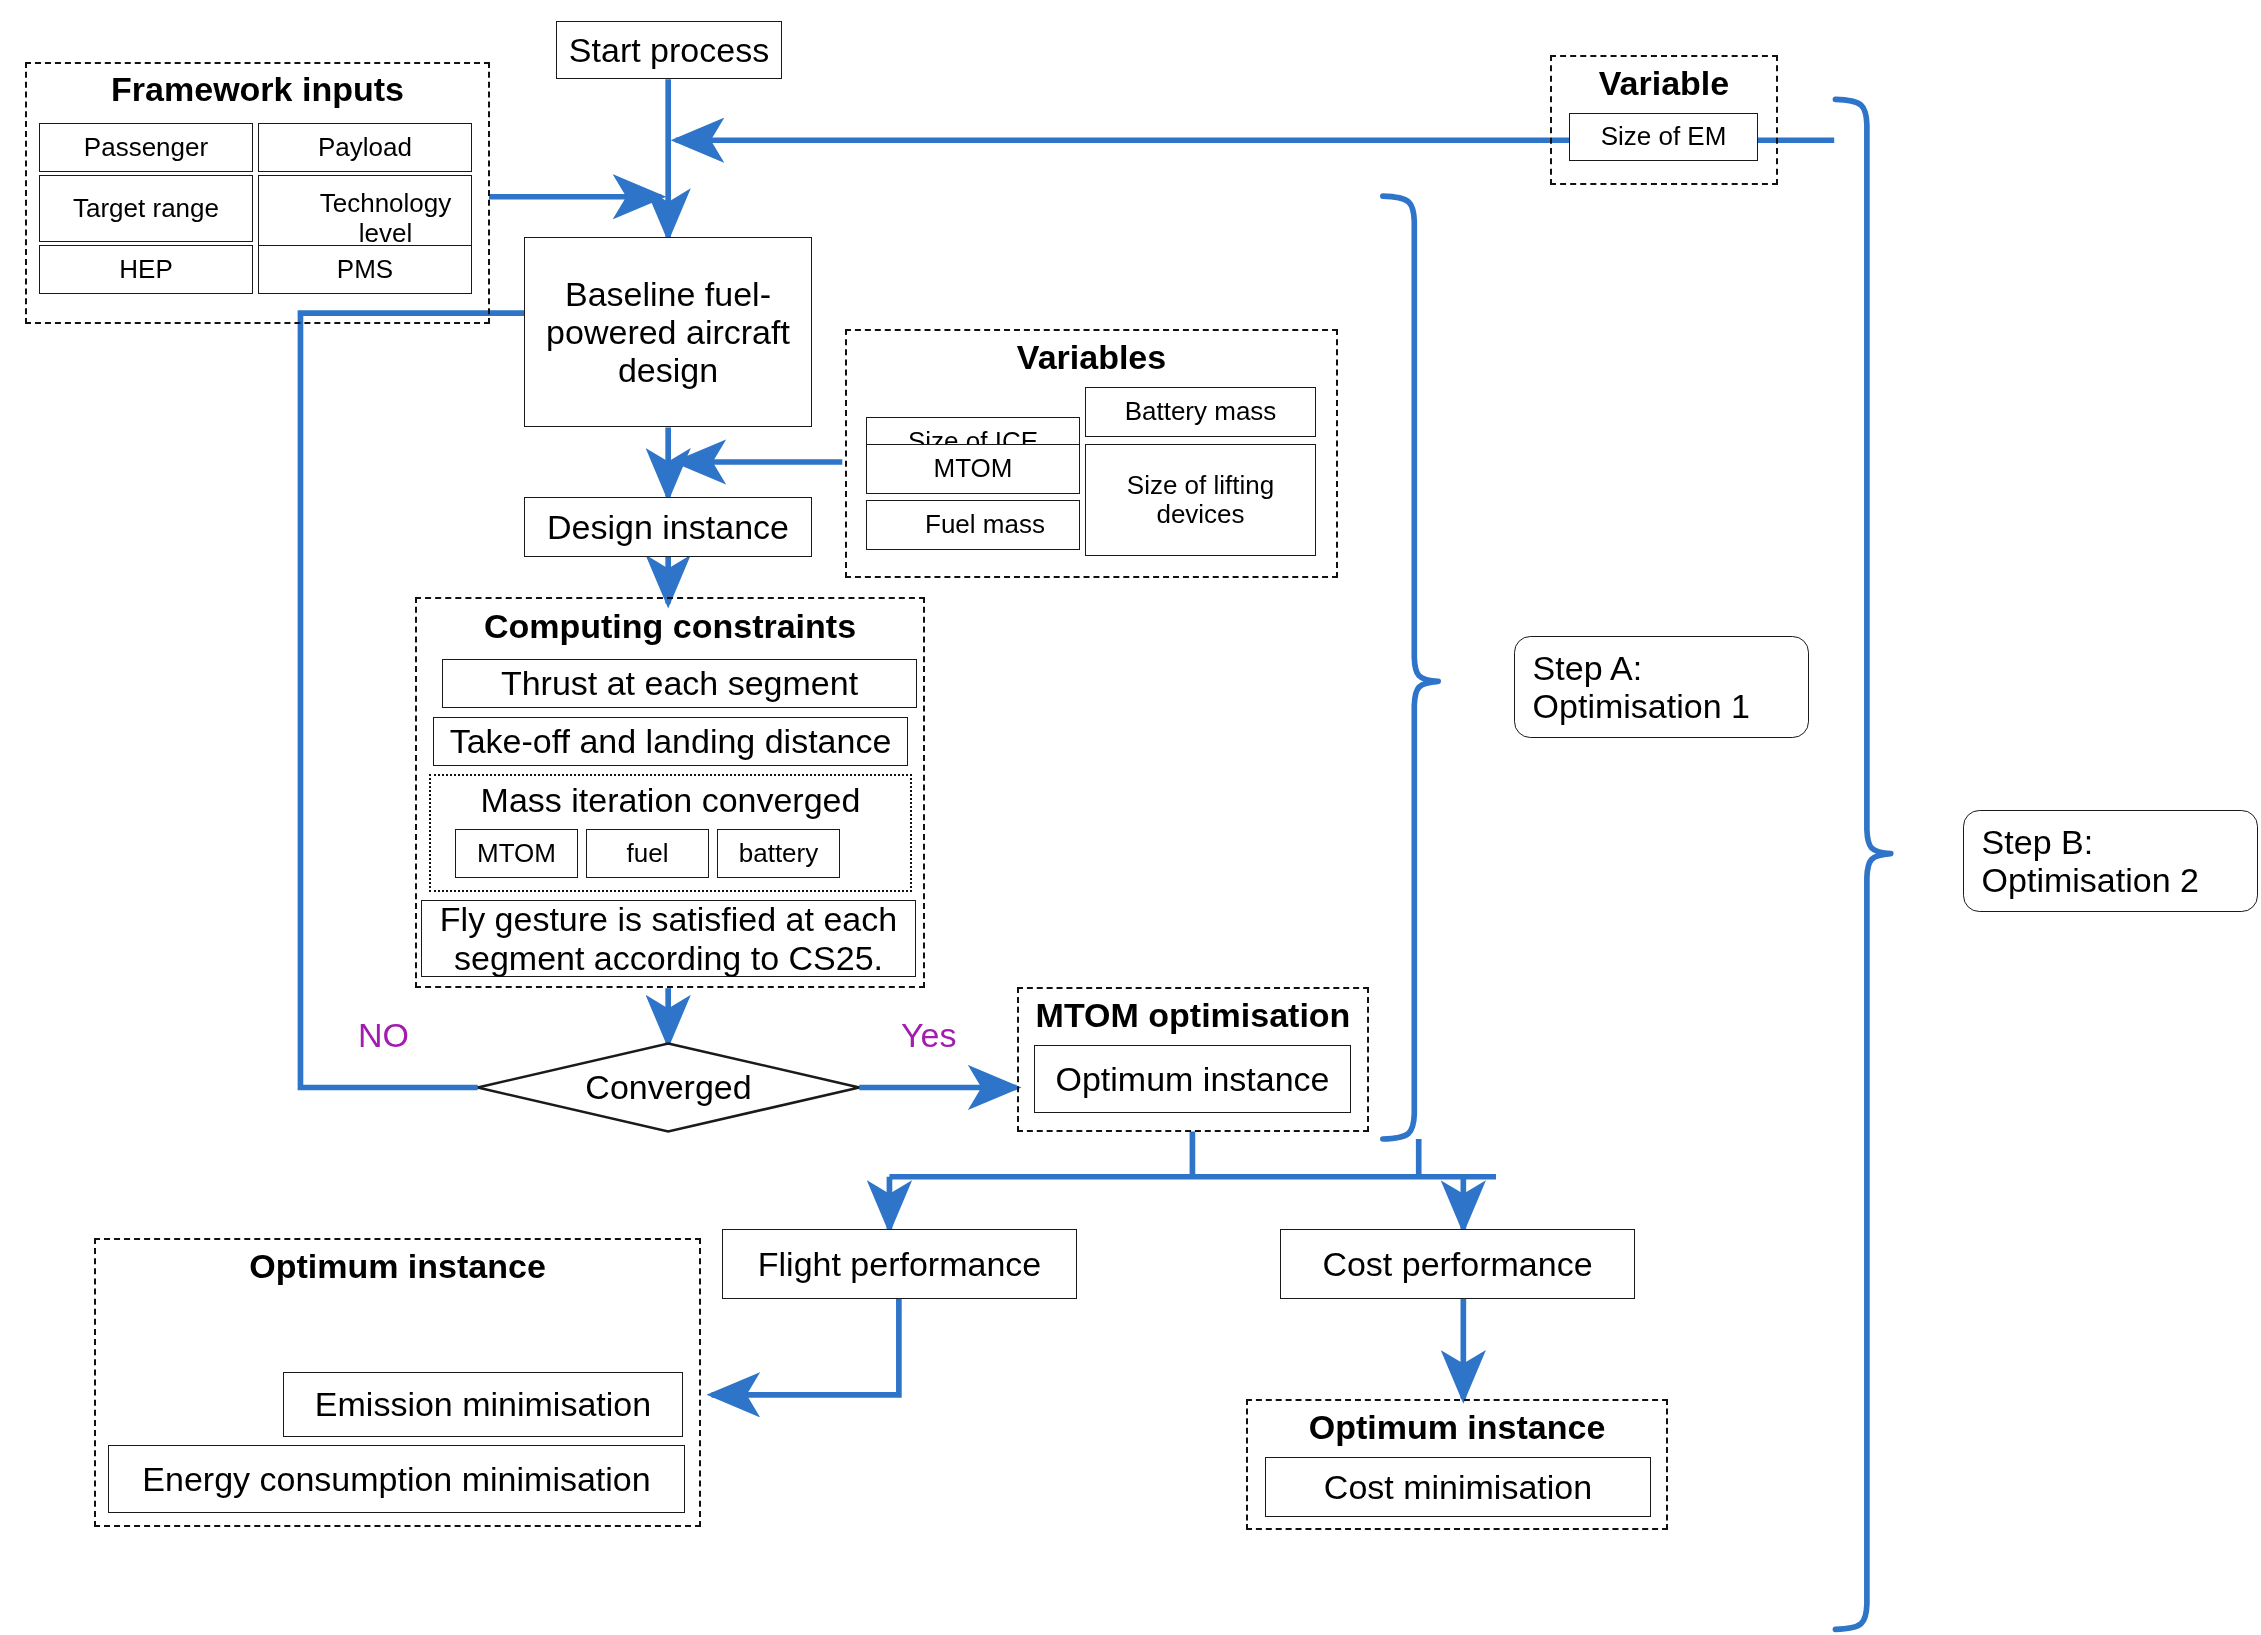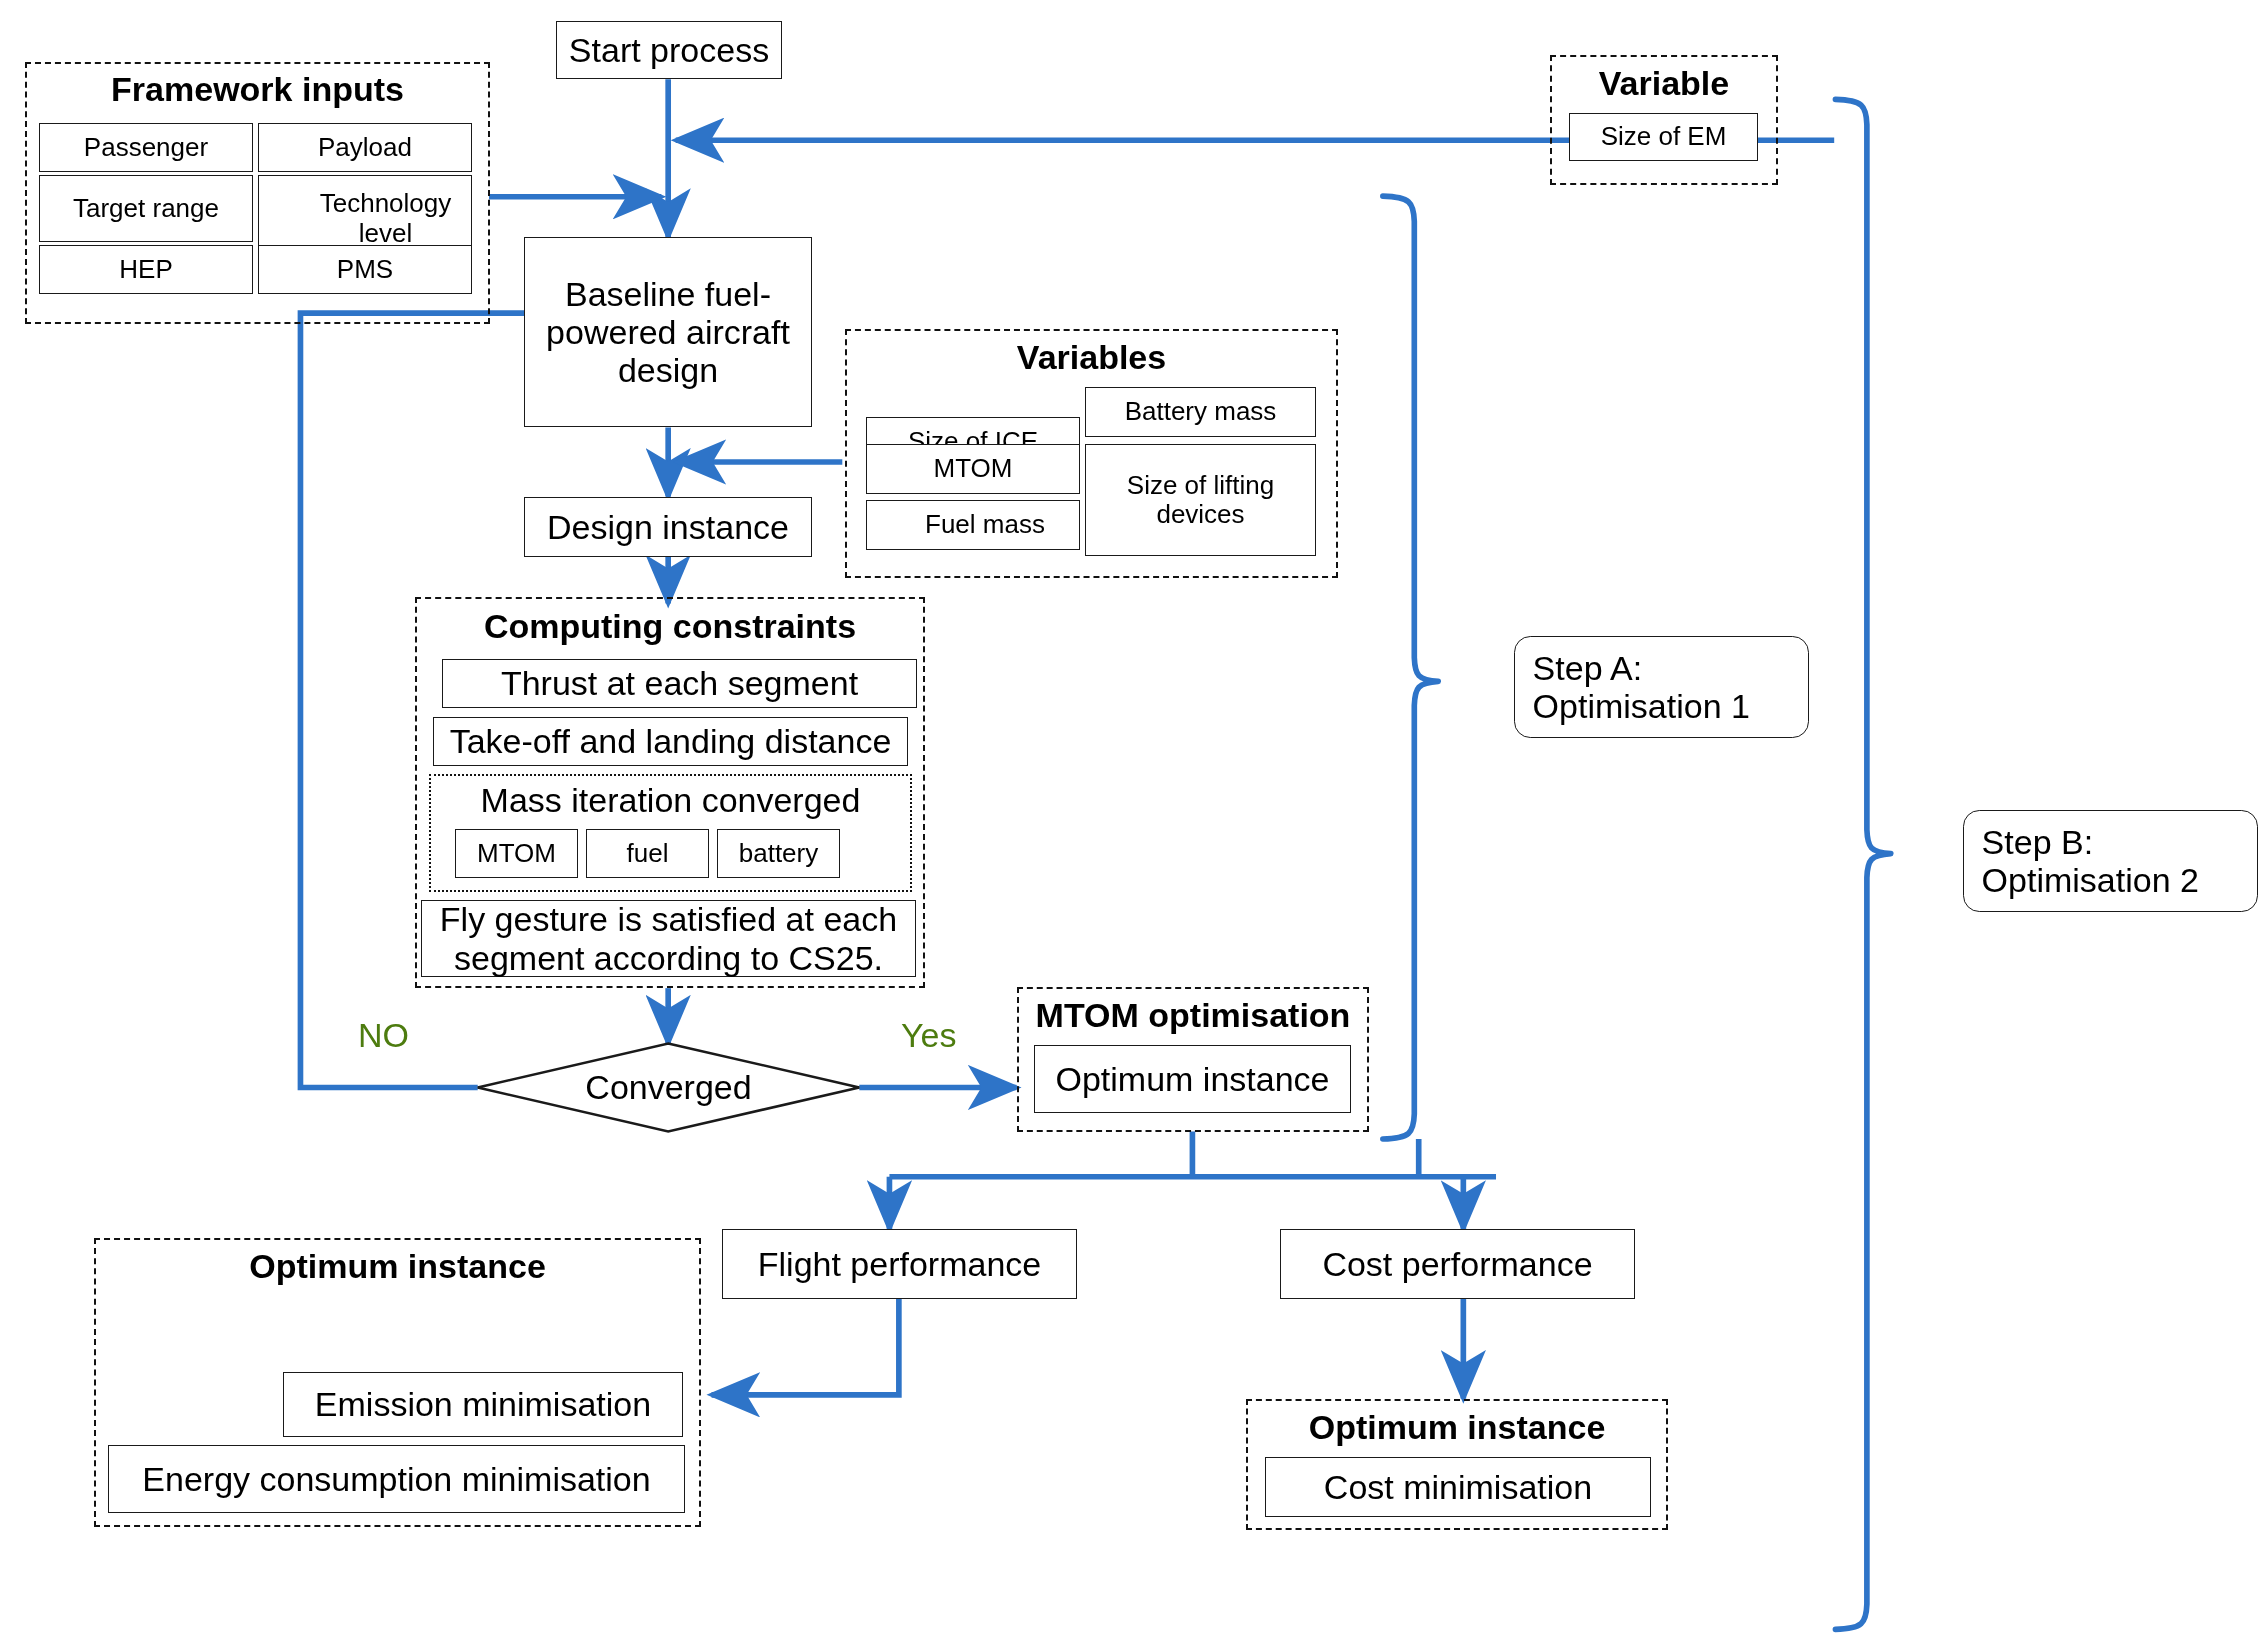--- a/index.html
+++ b/index.html
@@ -7,21 +7,21 @@
   #stage{position:relative;width:2261px;height:1635px;background:#fff;overflow:hidden;}
   svg.edges{position:absolute;left:0;top:0;width:2261px;height:1635px;pointer-events:none;}
 
   .node{position:absolute;box-sizing:border-box;display:flex;align-items:center;justify-content:center;
         text-align:center;color:#000;background:#fff;line-height:1.12;}
   .solid{border:1.9px solid #1a1a1a;}
   .dashgrp{position:absolute;box-sizing:border-box;border:2.5px dashed #111;background:transparent;}
   .dotgrp{position:absolute;box-sizing:border-box;border:2.5px dotted #111;background:transparent;}
   .grp-title{position:absolute;width:100%;text-align:center;font-weight:bold;color:#000;}
   .rounded{border-radius:16.3px;border:1.9px solid #1a1a1a;}
-  .plain{position:absolute;color:#4d7c0f;background:transparent;}
+  .plain{position:absolute;color:#a21caf;background:transparent;}
   .fs-lg{font-size:34px;}
   .fs-md{font-size:26px;}
 </style>
 </head>
 <body>
 
 <div id="stage">
 
   <svg class="edges" viewBox="0 0 3597 2601">
     <defs>

